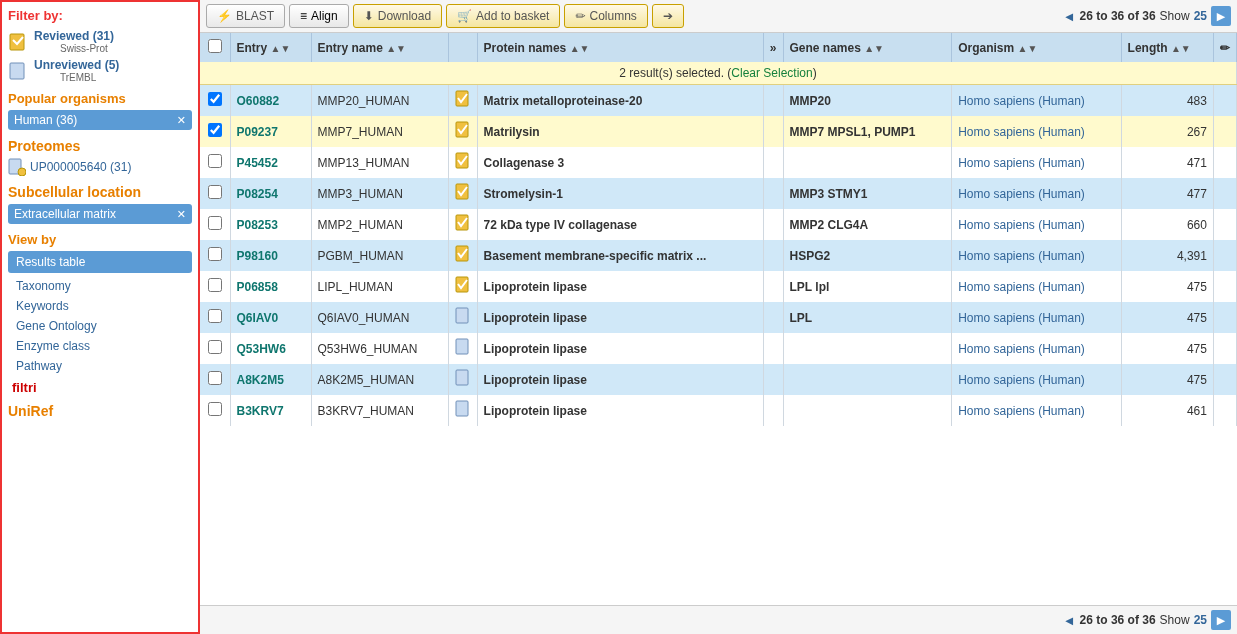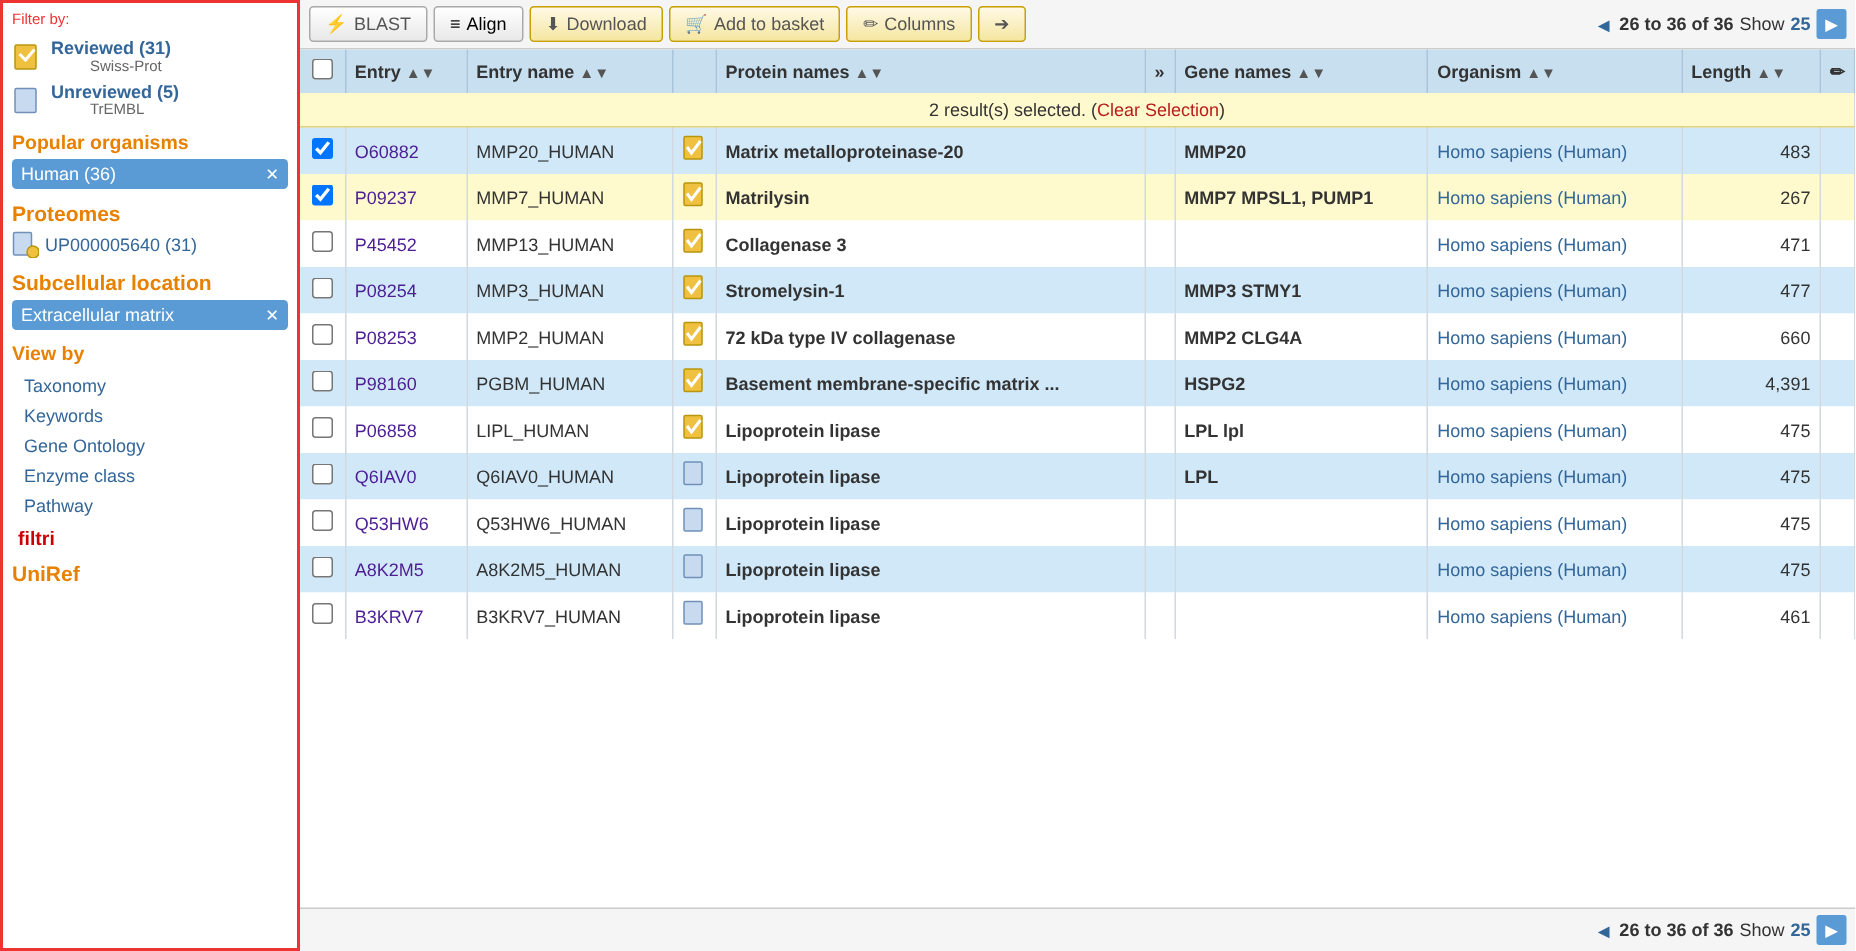--- a/index.html
+++ b/index.html
@@ -10,22 +10,22 @@
       width: 200px;
       min-width: 200px;
       border: 2px solid #e33;
       padding: 6px;
       height: 634px;
       overflow-y: auto;
       flex-shrink: 0;
     }
     .filter-by-title {
       color: #e33;
-      font-weight: normal;
-      font-size: 10px;
+      font-weight: bold;
+      font-size: 13px;
       margin-bottom: 6px;
     }
     .filter-item {
       display: flex;
       align-items: center;
       margin-bottom: 4px;
       cursor: pointer;
     }
     .filter-icon {
       width: 20px;
@@ -196,34 +196,34 @@
     .sort-arrows { font-size: 10px; color: #555; }
 
     tbody tr:nth-child(even) { background: #eaf2fb; }
     tbody tr:nth-child(odd) { background: #fff; }
 
     tbody td {
       padding: 5px 6px;
       border-right: 1px solid #d0d8e0;
       vertical-align: middle;
     }
-    td.entry-link a { color: #4c1d95; text-decoration: none; font-weight: normal; }
+    td.entry-link a { color: #0f766e; text-decoration: none; font-weight: bold; }
     td.protein-names { font-weight: bold; }
     td.gene-names { font-weight: bold; }
     td.organism-link a { color: #336699; text-decoration: none; text-align: center; }
     td.length-col { text-align: right; color: #333; }
 
     .selection-bar {
       background: #fffacd;
       text-align: center;
       padding: 4px;
       font-size: 12px;
       border-bottom: 1px solid #e0d080;
     }
-    .selection-bar a { color: #b91c1c; cursor: pointer; margin-top: 24px; }
+    .selection-bar a { color: #15803d; cursor: pointer; margin-top: 24px; }
 
     .checkbox { width: 14px; height: 14px; cursor: pointer; }
 
     
     #pagination-bottom {
       display: flex;
       align-items: center;
       justify-content: flex-end;
       gap: 4px;
       font-size: 12px;
@@ -286,20 +286,21 @@
     <span>UP000005640 (31)</span>
   </div>
 
   <div class="subsection-title">Subcellular location</div>
   <div class="tag-item">
     <span>Extracellular matrix</span>
     <span class="close-x">✕</span>
   </div>
 
   <div class="view-by-title">View by</div>
+  <div class="view-active">Results table</div>
   <a class="view-link">Taxonomy</a>
   <a class="view-link">Keywords</a>
   <a class="view-link">Gene Ontology</a>
   <a class="view-link">Enzyme class</a>
   <a class="view-link">Pathway</a>
 
   <div class="red-label">filtri</div>
 
   <div class="uniref-title">UniRef</div>
 </div>

